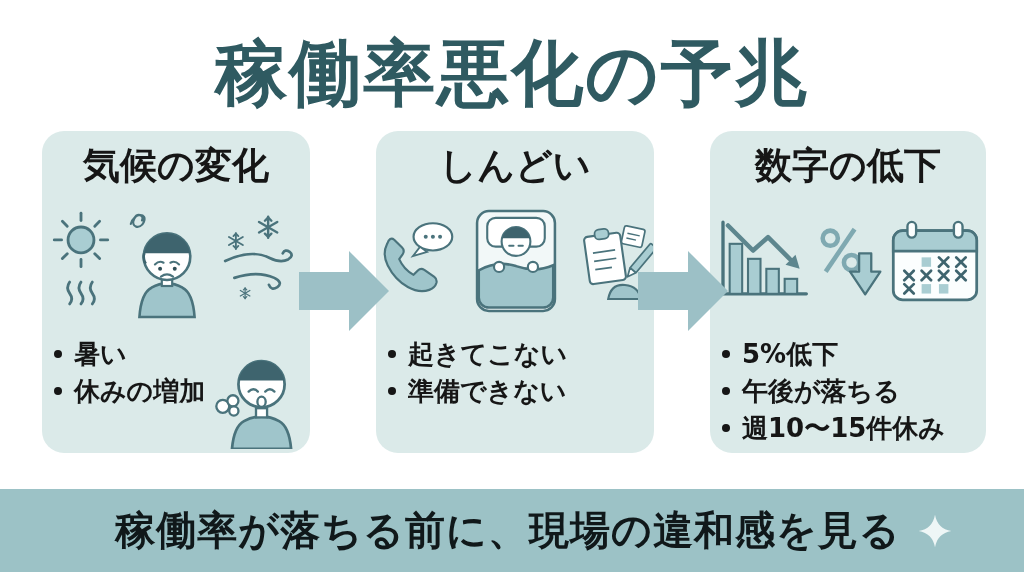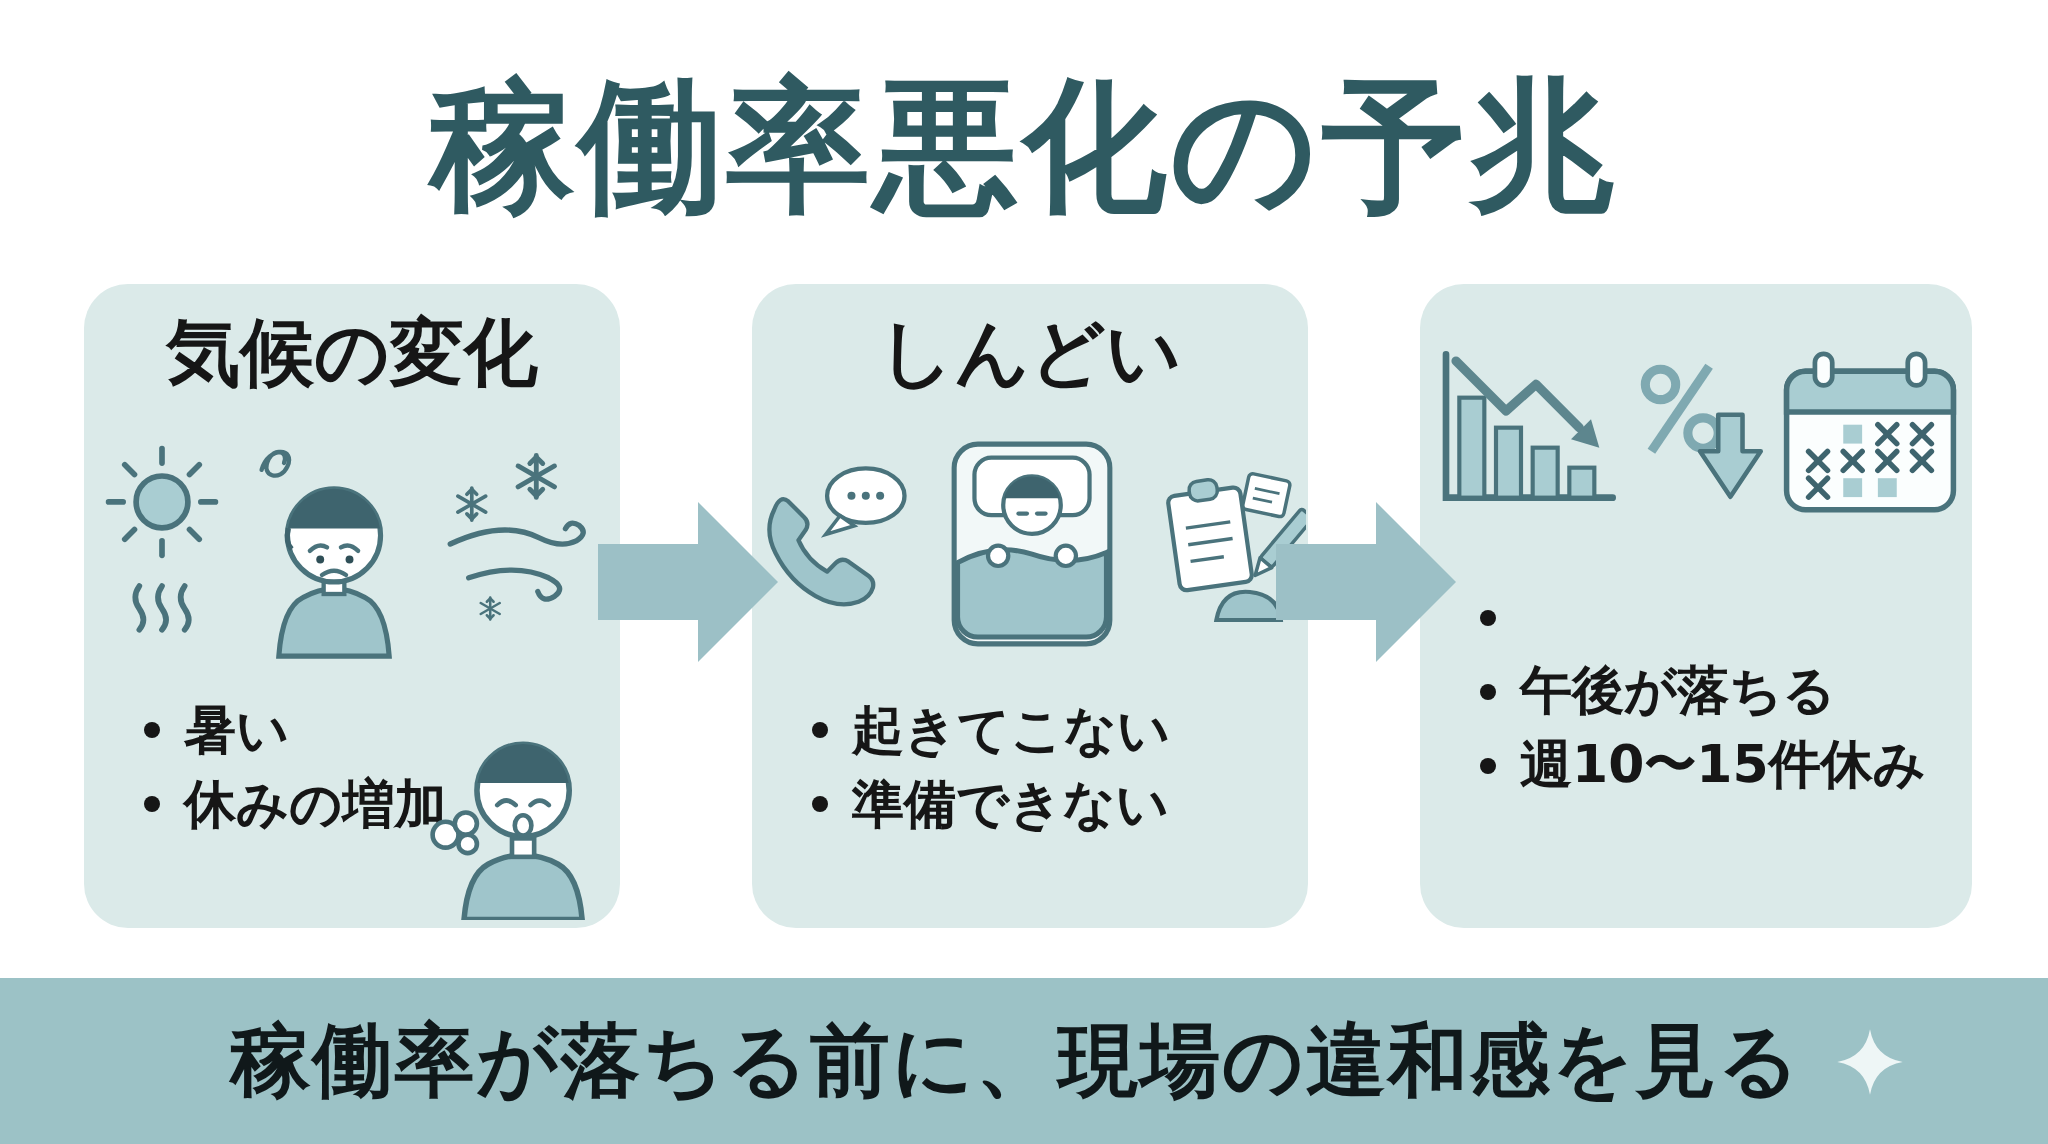--- a/index.html
+++ b/index.html
@@ -6,36 +6,36 @@
   body{
     width:1024px;height:572px;position:relative;overflow:hidden;
     background:#ffffff;
     font-family:"DejaVu Sans","Liberation Sans",sans-serif;
   }
   .page-title{
     position:absolute;top:26px;left:0;width:1024px;text-align:center;
     font-size:72px;font-weight:bold;color:#2f5a61;letter-spacing:2px;
   }
   .card{
-    position:absolute;top:142px;height:322px;background:#dbeae9;
+    position:absolute;top:131px;height:322px;background:#dbeae9;
     border-radius:22px;box-sizing:border-box;z-index:1;
   }
   #card1{left:42px;width:268px;}
   #card2{left:376px;width:278px;}
   #card3{left:710px;width:276px;}
   .card-title{
     text-align:center;font-size:37px;font-weight:bold;color:#161616;
     margin-top:14px;line-height:1.15;
   }
   .icon-row{
     height:142px;display:flex;align-items:center;justify-content:center;
     gap:2px;margin-top:2px;
   }
   .icon-row svg{flex:0 0 auto;}
-  .bullets{list-style:none;margin:4px 0 0 0;padding:0 0 0 30px;}
+  .bullets{list-style:none;margin:4px 0 0 0;padding:0 0 0 12px;}
   .bullets li{display:flex;align-items:center;font-size:26px;font-weight:bold;color:#161616;height:37px;}
   .dot{width:8px;height:8px;border-radius:50%;background:#161616;margin-right:12px;flex:0 0 auto;}
   .flow-arrow{position:absolute;top:247px;width:90px;height:88px;z-index:3;}
   #arrow1{left:299px;}
   #arrow2{left:638px;}
   .sigh{position:absolute;right:6px;bottom:4px;width:96px;height:113px;}
   .banner{
     position:absolute;left:0;top:489px;width:1024px;height:83px;background:#9cc2c6;
     display:flex;align-items:center;justify-content:center;z-index:2;
   }
@@ -180,20 +180,21 @@
         <span>準備できない</span>
       </li>
   </ul>
 </div>
 
 <svg class="flow-arrow" id="arrow2" viewBox="0 0 90 88">
   <polygon points="0,25 50,25 50,4 90,44 50,84 50,63 0,63" fill="#9cc0c6"></polygon>
 </svg>
 
 <div class="card" id="card3">
+  <div class="card-title">数字の低下</div>
   <div class="icon-row">
     <svg width="100" height="87" viewBox="0 0 120 104">
       <path d="M12,6 L12,92 L112,92" fill="none" stroke="#4a737c" stroke-width="4" stroke-linecap="round"></path>
       <rect x="20" y="32" width="15" height="60" fill="#a9cdd2" stroke="#4a737c" stroke-width="2.5"></rect>
       <rect x="42" y="50" width="15" height="42" fill="#a9cdd2" stroke="#4a737c" stroke-width="2.5"></rect>
       <rect x="64" y="62" width="15" height="30" fill="#a9cdd2" stroke="#4a737c" stroke-width="2.5"></rect>
       <rect x="86" y="74" width="15" height="18" fill="#a9cdd2" stroke="#4a737c" stroke-width="2.5"></rect>
       <path d="M18,10 L48,40 L66,24 L92,50" fill="none" stroke="#5d868e" stroke-width="5.5" stroke-linecap="round" stroke-linejoin="round"></path>
       <polygon points="104,62 99,45 87,57" fill="#5d868e"></polygon>
     </svg>
@@ -224,20 +225,21 @@
       <use href="#xm" transform="translate(72,73)"></use>
       <use href="#xm" transform="translate(94,73)"></use>
       <use href="#xm" transform="translate(28,90)"></use>
       <rect x="44" y="84" width="12" height="12" fill="#a9cdd2"></rect>
       <rect x="66" y="84" width="12" height="12" fill="#a9cdd2"></rect>
     </svg>
   </div>
   <ul class="bullets">
     <li>
         <span class="dot"></span>
+        <span>5%低下</span>
       </li>
     <li>
         <span class="dot"></span>
         <span>午後が落ちる</span>
       </li>
     <li>
         <span class="dot"></span>
         <span>週10〜15件休み</span>
       </li>
   </ul>

